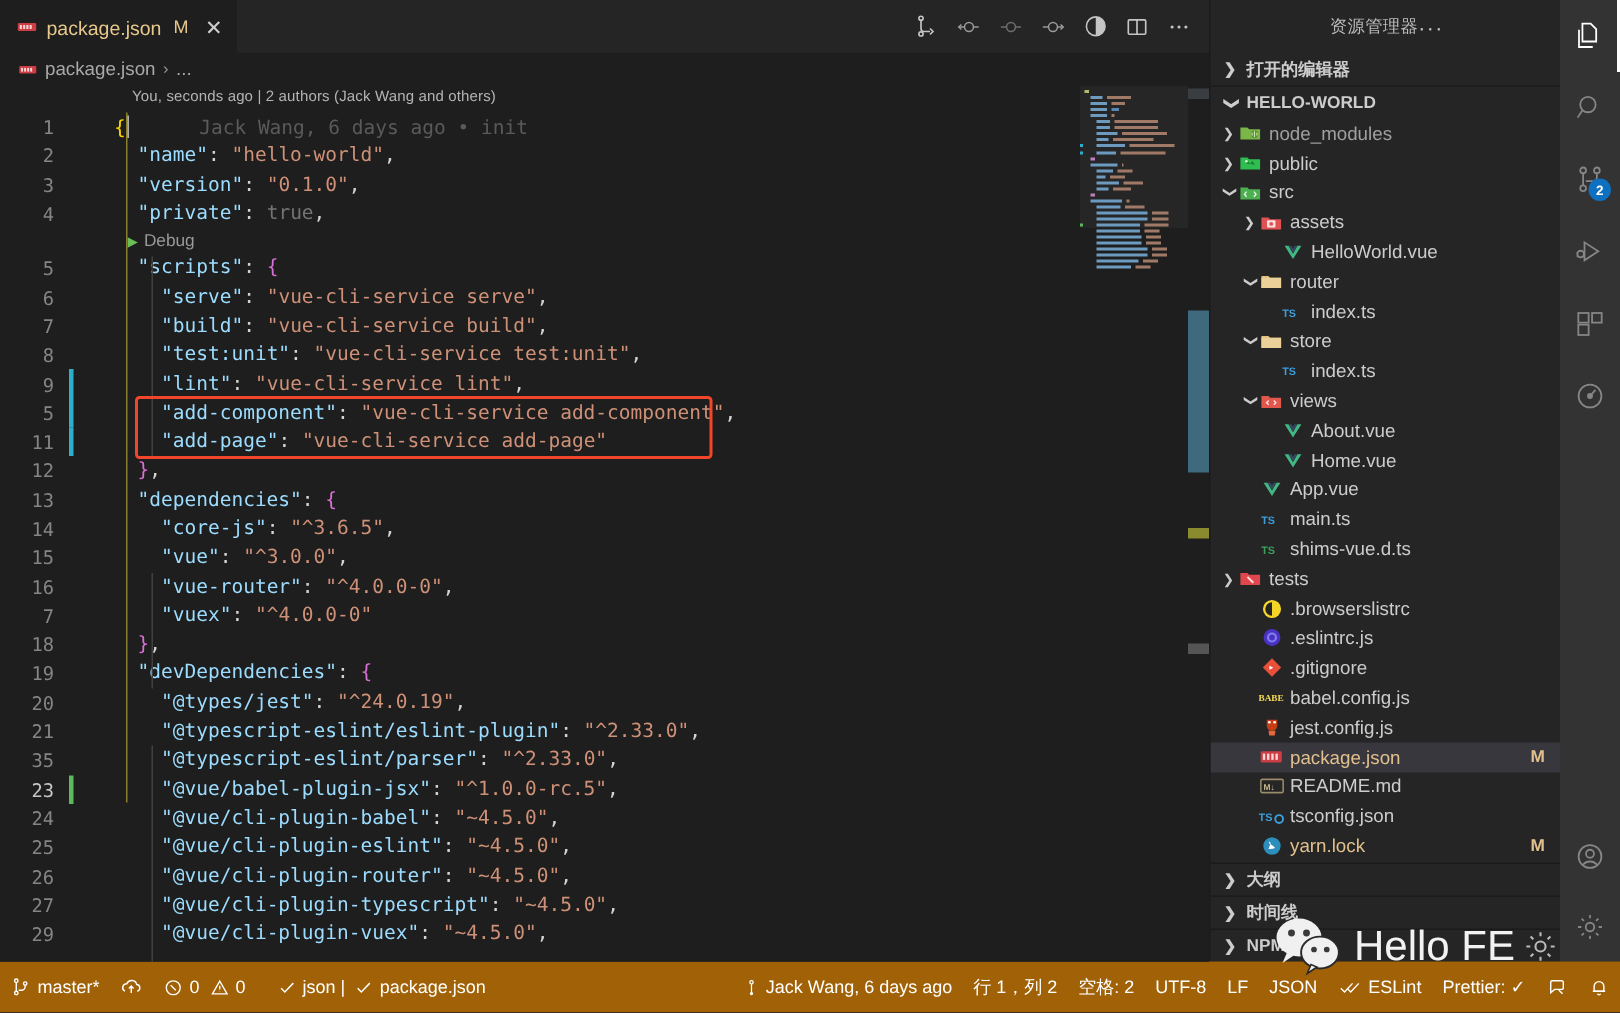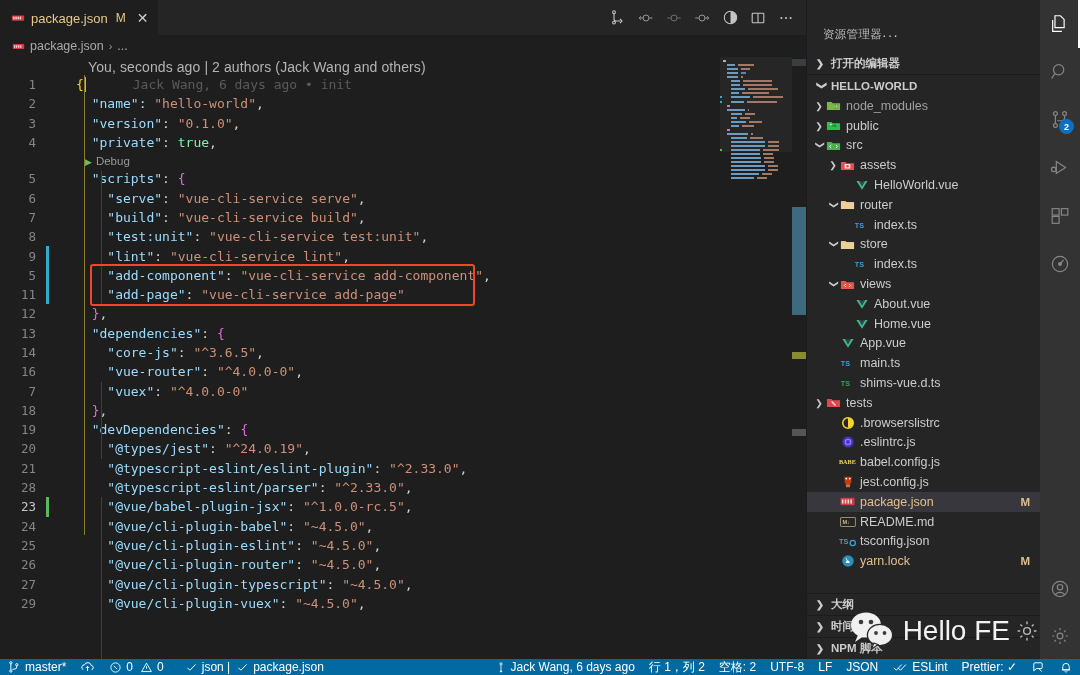--- a/index.html
+++ b/index.html
@@ -35,21 +35,21 @@
   .breadcrumb {
     height: 22px; background: #1e1e1e; display: flex; align-items: center;
     padding-left: 12px; gap: 5px; color: #a9a9a9; font-size: 12.5px;
   }
   .breadcrumb .sep { color: #9a9a9a; font-size: 11px; }
 
   
   .code-wrap { flex: 1; position: relative; overflow: hidden; background: #1e1e1e; }
   .blameline {
     position: absolute; left: 88px; top: 2px;
-    font-size: 14px; color: #b4b4b4; font-family: "Liberation Sans", sans-serif;
+    font-size: 10px; color: #b4b4b4; font-family: "Liberation Sans", sans-serif;
     letter-spacing: 0.1px;
   }
   .codelines { position: absolute; left: 0; top: 18px; right: 0; }
   .ln {
     display: flex; height: 19.3px; align-items: center;
     font-family: "DejaVu Sans Mono", monospace; font-size: 13px; white-space: pre;
   }
   .gutter {
     width: 46px; text-align: right; padding-right: 10px;
     color: #858585; font-size: 12.5px; font-family: "DejaVu Sans Mono", monospace;
@@ -62,21 +62,21 @@
   .codetext { flex: 1; padding-left: 0px; }
 
   
   .iguide { position: absolute; width: 1px; background: #404040; }
   .iguide.active { background: #8a7f2c; }
 
   
   .k  { color: #9cdcfe; }
   .s  { color: #ce9178; }
   .p  { color: #d4d4d4; }
-  .b  { color: #86efac; }
+  .b  { color: #737373; }
   .br { color: #da70d6; }
   .brc{ color: #ffd700; }
 
   
   .codelens {
     display: flex; height: 17px; align-items: center;
     font-family: "Liberation Sans", sans-serif; font-size: 11.5px; color: #999999; text-align: right;
   }
   .codelens .lens-label { margin-left: 85px; }
   .codelens .play { color: #6bbf59; font-size: 9px; margin-right: 4px; }
@@ -97,22 +97,22 @@
   .minimap { position: absolute; right: 14px; top: 0; width: 72px; height: 100%; background: #1e1e1e; }
   .mm-row { position:absolute; height: 2px; }
   .mm-slider { position:absolute; left:0; top:0; width:72px; height:95px; background: rgba(120,120,120,0.09); }
   .vscroll { position: absolute; right: 0; top: 0; width: 14px; height: 100%; background: #1e1e1e; }
   .vthumb { position:absolute; right: 0; width: 14px; background: #424242; }
   .vdeco { position:absolute; right: 0; width: 14px; height: 7px; }
 
   
   .sidebar { width: 234px; background: #252526; display: flex; flex-direction: column; border-left: 1px solid #1b1b1b;}
   .sb-title {
-    height: 35px; display:flex; align-items:center; justify-content: flex-start;
-    padding: 0 14px 0 16px; color: #bbbbbb; font-size: 11.5px; letter-spacing: .3px; margin-top: 17px;
+    height: 35px; display:flex; align-items:center; justify-content: center;
+    padding: 0 14px 0 16px; color: #bbbbbb; font-size: 11.5px; letter-spacing: .3px;
   }
   .sb-dots { color: #cccccc; font-size: 14px; letter-spacing: 1px; }
   .sb-section-head {
     height: 22px; display:flex; align-items:center; gap: 4px;
     padding-left: 6px; color: #cccccc; font-size: 11.5px; font-weight: bold;
   }
   .sb-section-head .chev { width: 14px; text-align:center; color:#cccccc; font-size:10px; }
   .tree { flex: 1; overflow: hidden; }
   .trow {
     height: 19.8px; display:flex; align-items:center; font-size: 12.5px; color:#cccccc;
@@ -149,21 +149,21 @@
   .act-badge {
     position:absolute; right: 6px; bottom: 10px;
     background:#0e70c0; color:#fff; font-size:9px; border-radius:8px;
     min-width:15px; height:15px; display:flex; align-items:center; justify-content:center;
     font-family:"Liberation Sans", sans-serif; font-weight:600;
   }
   .act-spacer { flex: 1; }
 
   
   .status {
-    height: 16px; background: #0369a1; display:flex; align-items:center;
+    height: 34px; background: #a16207; display:flex; align-items:center;
     color:#ffffff; font-size: 12px; white-space: nowrap;
   }
   .st { display:flex; align-items:center; gap:4px; padding: 0 7px; height:22px; }
   .st-spacer { flex:1; }
 
   
   .watermark {
     position:absolute; right: 40px; bottom: 23px;
     display:flex; align-items:center; gap:4px; pointer-events:none;
   }
@@ -276,27 +276,28 @@
             <div class="ln"><span class="gutter">5</span><span class="difbar"></span><span class="fold"></span><span class="codetext">  <span class="k">"scripts"</span><span class="p">: </span><span class="br">{</span><span class="p"></span></span></div>
             <div class="ln"><span class="gutter">6</span><span class="difbar"></span><span class="fold"></span><span class="codetext">    <span class="k">"serve"</span><span class="p">: </span><span class="s">"vue-cli-service serve"</span><span class="p">,</span></span></div>
             <div class="ln"><span class="gutter">7</span><span class="difbar"></span><span class="fold"></span><span class="codetext">    <span class="k">"build"</span><span class="p">: </span><span class="s">"vue-cli-service build"</span><span class="p">,</span></span></div>
             <div class="ln"><span class="gutter">8</span><span class="difbar"></span><span class="fold"></span><span class="codetext">    <span class="k">"test:unit"</span><span class="p">: </span><span class="s">"vue-cli-service test:unit"</span><span class="p">,</span></span></div>
             <div class="ln"><span class="gutter">9</span><span class="difbar" style="background: rgb(47, 174, 203);"></span><span class="fold"></span><span class="codetext">    <span class="k">"lint"</span><span class="p">: </span><span class="s">"vue-cli-service lint"</span><span class="p">,</span></span></div>
             <div class="ln"><span class="gutter">5</span><span class="difbar add"></span><span class="fold"></span><span class="codetext">    <span class="k">"add-component"</span><span class="p">: </span><span class="s">"vue-cli-service add-component"</span><span class="p">,</span></span></div>
             <div class="ln"><span class="gutter">11</span><span class="difbar add"></span><span class="fold"></span><span class="codetext">    <span class="k">"add-page"</span><span class="p">: </span><span class="s">"vue-cli-service add-page"</span><span class="p"></span></span></div>
             <div class="ln"><span class="gutter">12</span><span class="difbar"></span><span class="fold"></span><span class="codetext">  <span class="br">}</span><span class="p">,</span></span></div>
             <div class="ln"><span class="gutter">13</span><span class="difbar"></span><span class="fold"></span><span class="codetext">  <span class="k">"dependencies"</span><span class="p">: </span><span class="br">{</span><span class="p"></span></span></div>
             <div class="ln"><span class="gutter">14</span><span class="difbar"></span><span class="fold"></span><span class="codetext">    <span class="k">"core-js"</span><span class="p">: </span><span class="s">"^3.6.5"</span><span class="p">,</span></span></div>
+            <div class="ln"><span class="gutter">15</span><span class="difbar"></span><span class="fold"></span><span class="codetext">    <span class="k">"vue"</span><span class="p">: </span><span class="s">"^3.0.0"</span><span class="p">,</span></span></div>
             <div class="ln"><span class="gutter">16</span><span class="difbar"></span><span class="fold"></span><span class="codetext">    <span class="k">"vue-router"</span><span class="p">: </span><span class="s">"^4.0.0-0"</span><span class="p">,</span></span></div>
             <div class="ln"><span class="gutter">7</span><span class="difbar"></span><span class="fold"></span><span class="codetext">    <span class="k">"vuex"</span><span class="p">: </span><span class="s">"^4.0.0-0"</span><span class="p"></span></span></div>
             <div class="ln"><span class="gutter">18</span><span class="difbar"></span><span class="fold"></span><span class="codetext">  <span class="br">}</span><span class="p">,</span></span></div>
             <div class="ln"><span class="gutter">19</span><span class="difbar"></span><span class="fold"></span><span class="codetext">  <span class="k">"devDependencies"</span><span class="p">: </span><span class="br">{</span><span class="p"></span></span></div>
             <div class="ln"><span class="gutter">20</span><span class="difbar"></span><span class="fold"></span><span class="codetext">    <span class="k">"@types/jest"</span><span class="p">: </span><span class="s">"^24.0.19"</span><span class="p">,</span></span></div>
             <div class="ln"><span class="gutter">21</span><span class="difbar"></span><span class="fold"></span><span class="codetext">    <span class="k">"@typescript-eslint/eslint-plugin"</span><span class="p">: </span><span class="s">"^2.33.0"</span><span class="p">,</span></span></div>
-            <div class="ln"><span class="gutter">28</span><span class="difbar"></span><span class="fold"></span><span class="codetext">    <span class="k">"@typescript-eslint/parser"</span><span class="p">: </span><span class="s">"^2.33.0"</span><span class="p">,</span></span></div>
+            <div class="ln"><span class="gutter">35</span><span class="difbar"></span><span class="fold"></span><span class="codetext">    <span class="k">"@typescript-eslint/parser"</span><span class="p">: </span><span class="s">"^2.33.0"</span><span class="p">,</span></span></div>
             <div class="ln"><span class="gutter cur">23</span><span class="difbar" style="background: rgb(91, 184, 91);"></span><span class="fold"></span><span class="codetext">    <span class="k">"@vue/babel-plugin-jsx"</span><span class="p">: </span><span class="s">"^1.0.0-rc.5"</span><span class="p">,</span></span></div>
             <div class="ln"><span class="gutter">24</span><span class="difbar"></span><span class="fold"></span><span class="codetext">    <span class="k">"@vue/cli-plugin-babel"</span><span class="p">: </span><span class="s">"~4.5.0"</span><span class="p">,</span></span></div>
             <div class="ln"><span class="gutter">25</span><span class="difbar"></span><span class="fold"></span><span class="codetext">    <span class="k">"@vue/cli-plugin-eslint"</span><span class="p">: </span><span class="s">"~4.5.0"</span><span class="p">,</span></span></div>
             <div class="ln"><span class="gutter">26</span><span class="difbar"></span><span class="fold"></span><span class="codetext">    <span class="k">"@vue/cli-plugin-router"</span><span class="p">: </span><span class="s">"~4.5.0"</span><span class="p">,</span></span></div>
             <div class="ln"><span class="gutter">27</span><span class="difbar"></span><span class="fold"></span><span class="codetext">    <span class="k">"@vue/cli-plugin-typescript"</span><span class="p">: </span><span class="s">"~4.5.0"</span><span class="p">,</span></span></div>
             <div class="ln"><span class="gutter">29</span><span class="difbar"></span><span class="fold"></span><span class="codetext">    <span class="k">"@vue/cli-plugin-vuex"</span><span class="p">: </span><span class="s">"~4.5.0"</span><span class="p">,</span></span></div>
             <div class="ln"><span class="difbar"></span><span class="fold"></span></div>
           </div>
 
         <div class="iguide active" style="left:84px; top:18px; height:460px;"></div>
@@ -589,20 +590,31 @@
                 <circle cx="8" cy="8" r="6.4" fill="#4b32c3"></circle>
                 <circle cx="8" cy="8" r="3" fill="none" stroke="#8080f2" stroke-width="1.6"></circle>
               </svg>
             </span>
             <span class="tlabel ">.eslintrc.js</span>
           </div>
           <div class="trow">
             <span style="display:inline-block;width:20px"></span>
             <span class="chev"></span>
             <span class="ficon">
+              <svg width="14" height="14" viewBox="0 0 16 16">
+                <path d="M8 1l7 7-7 7-7-7z" fill="#e8503a"></path>
+                <path d="M6 6.6l3 1.6-3 1.6z" fill="#fff"></path>
+              </svg>
+            </span>
+            <span class="tlabel ">.gitignore</span>
+          </div>
+          <div class="trow">
+            <span style="display:inline-block;width:20px"></span>
+            <span class="chev"></span>
+            <span class="ficon">
               <svg width="18" height="12" viewBox="0 0 22 14">
                 <text x="0" y="10" font-family="Liberation Serif" font-size="8" font-weight="bold" fill="#f5da55">BABEL</text>
               </svg>
             </span>
             <span class="tlabel ">babel.config.js</span>
           </div>
           <div class="trow">
             <span style="display:inline-block;width:20px"></span>
             <span class="chev"></span>
             <span class="ficon">

